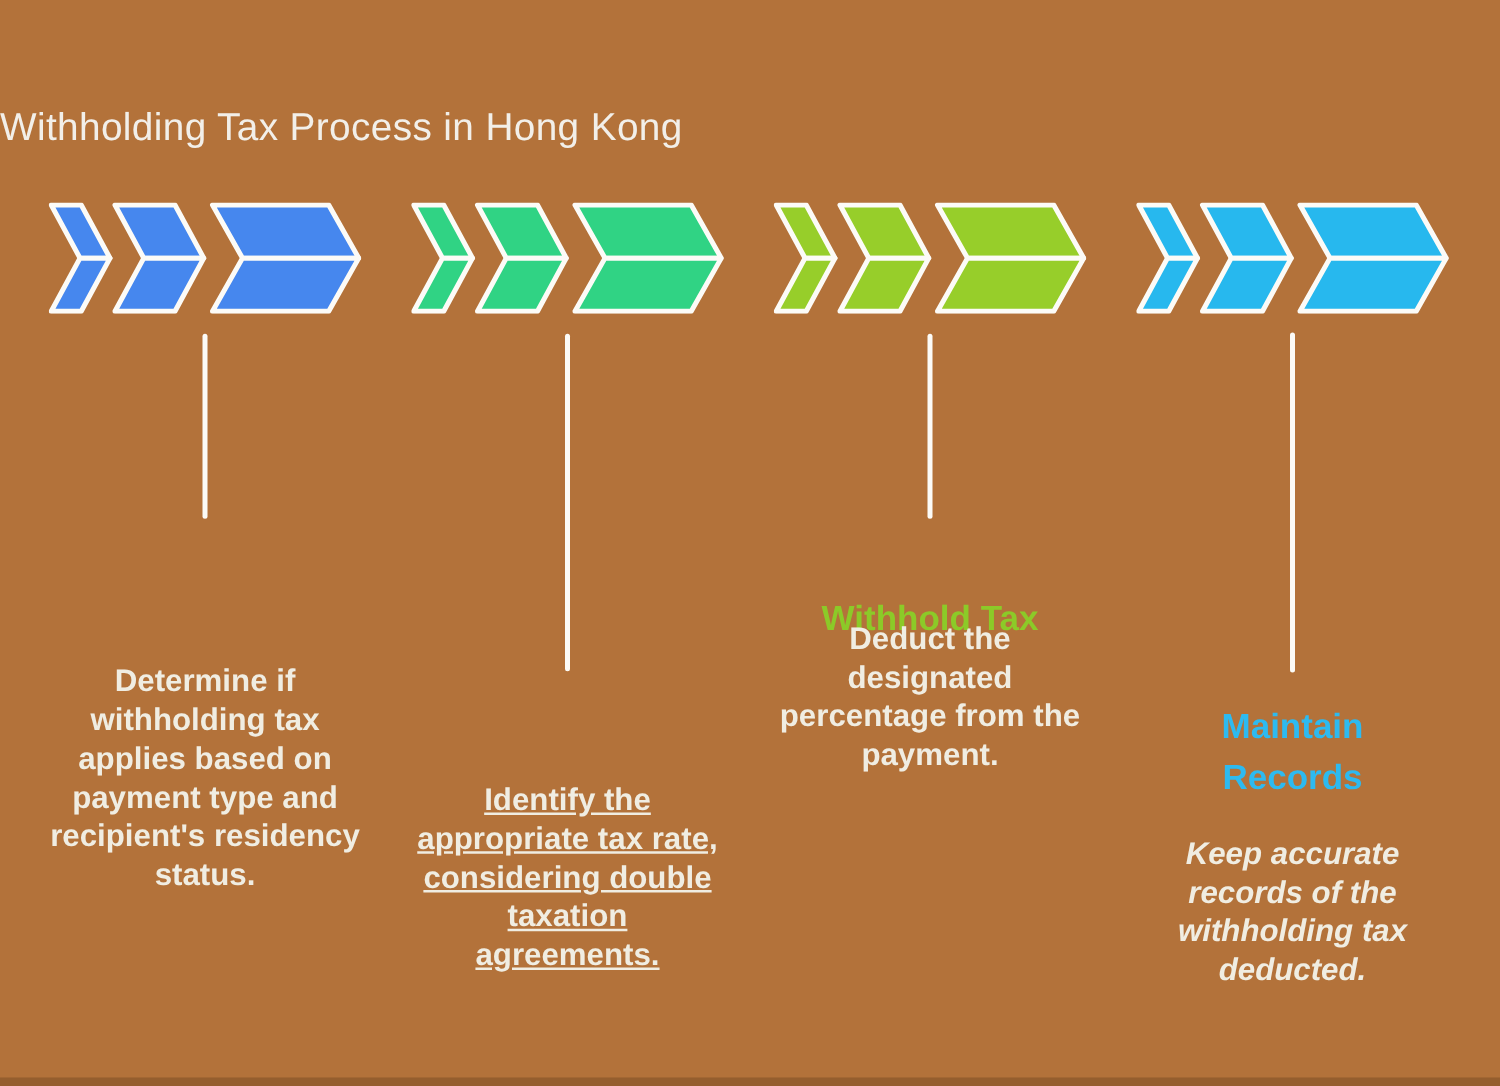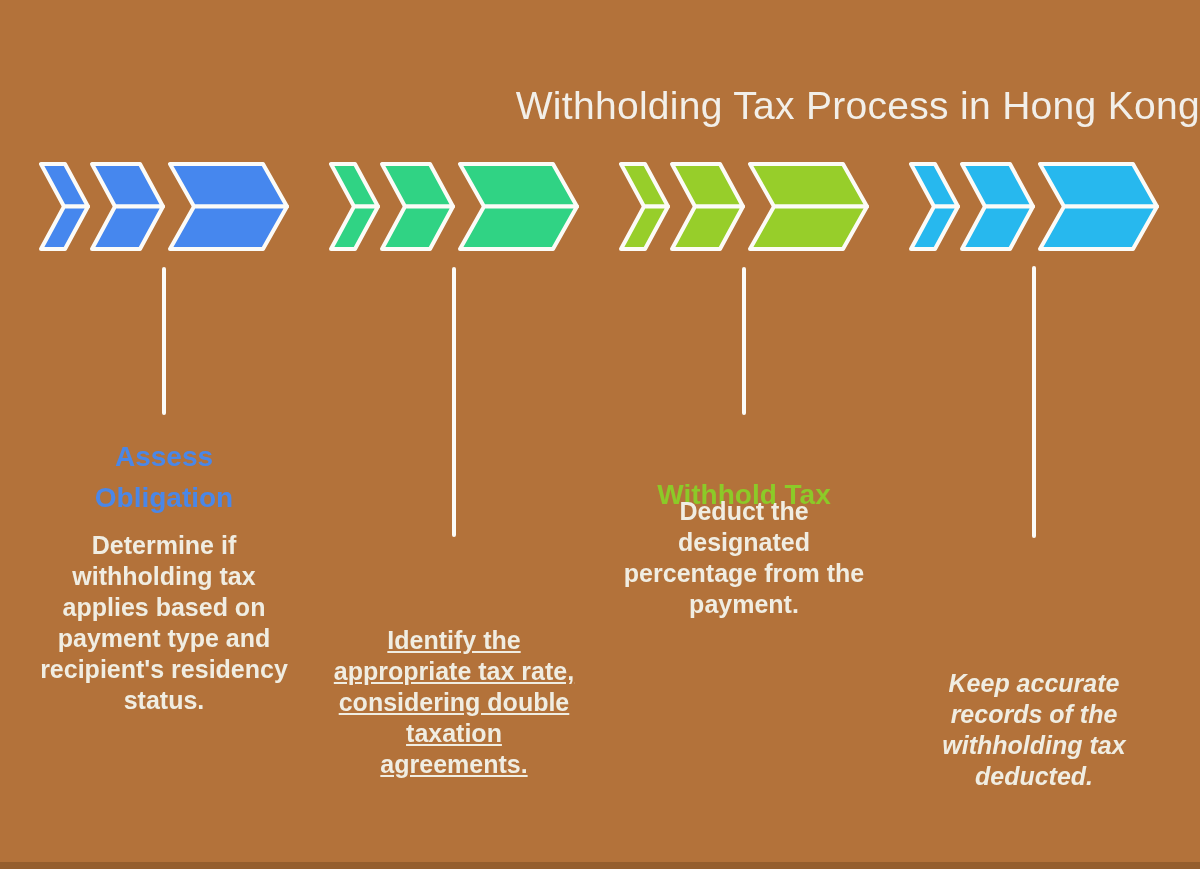--- a/index.html
+++ b/index.html
@@ -12,22 +12,22 @@
     width: 1200px;
     height: 869px;
     background: var(--bg, #B3723A);
     overflow: hidden;
   }
   .main-title {
     position: absolute;
     top: 84px;
     left: 0;
     width: 100%;
-    text-align: right;
-    font-size: 39px;
+    text-align: left;
+    font-size: 31px;
     font-weight: 500;
     letter-spacing: 0.3px;
     color: var(--text, #F2EFE9);
   }
   .step-col {
     position: absolute;
     top: 0;
     width: 290px;
     height: 100%;
   }
@@ -118,22 +118,20 @@
       <g>
         <polygon points="53,2 101,2 124,44.5 76,44.5"></polygon>
         <polygon points="76,44.5 124,44.5 101,87 53,87"></polygon>
       </g>
       <g>
         <polygon points="131,2 224,2 248,44.5 155,44.5"></polygon>
         <polygon points="155,44.5 248,44.5 224,87 131,87"></polygon>
       </g>
     </svg>
     <div class="connector"></div>
-    <div class="step-title">Assess
-Obligation</div>
     <div class="step-desc">Determine if
 withholding tax
 applies based on
 payment type and
 recipient's residency
 status.</div>
   </div>
 
   <div class="step-col col2" style="--arrow: #30D384; --accent: #36DF99;">
     <svg class="chevrons" viewBox="0 0 250 89">
@@ -190,20 +188,22 @@
       <g>
         <polygon points="53,2 101,2 124,44.5 76,44.5"></polygon>
         <polygon points="76,44.5 124,44.5 101,87 53,87"></polygon>
       </g>
       <g>
         <polygon points="131,2 224,2 248,44.5 155,44.5"></polygon>
         <polygon points="155,44.5 248,44.5 224,87 131,87"></polygon>
       </g>
     </svg>
     <div class="connector"></div>
+    <div class="step-title">Maintain
+Records</div>
     <div class="step-desc">Keep accurate
 records of the
 withholding tax
 deducted.</div>
   </div>
 
   <div class="bottom-strip"></div>
 
 </div>
 

